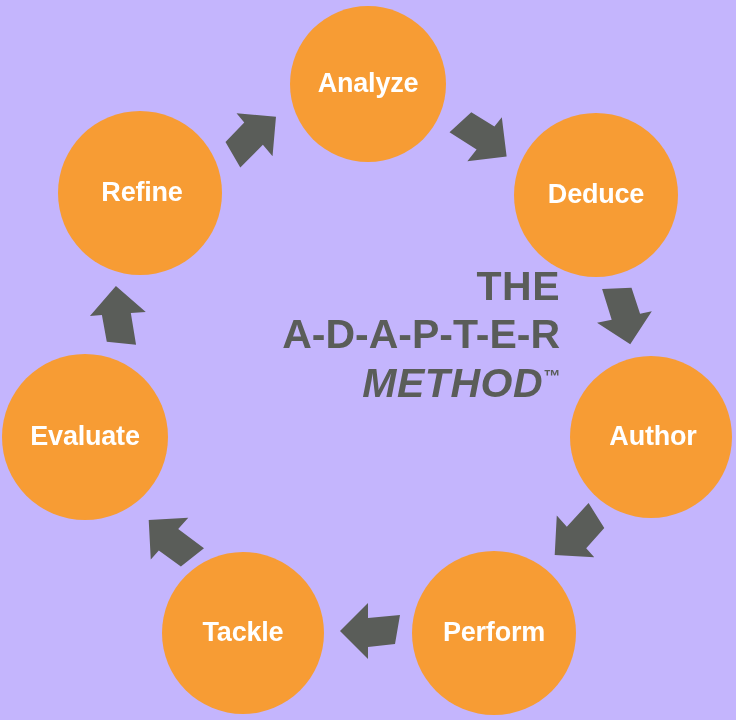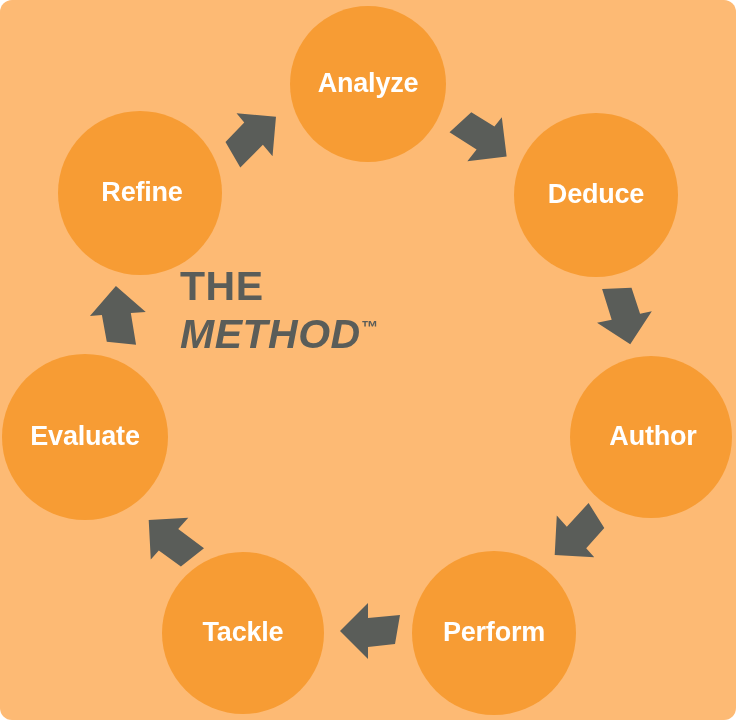--- a/index.html
+++ b/index.html
@@ -11,22 +11,21 @@
   body {
     width: 739px;
     height: 720px;
     font-family: "Liberation Sans", sans-serif;
     overflow: hidden;
   }
   #diagram-root {
     position: relative;
     width: 736px;
     height: 720px;
-    background: #fdba74;
-    border-radius: 12px;
+    background: #c4b5fd;
   }
   .cycle-svg {
     position: absolute;
     left: 0;
     top: 0;
     width: 739px;
     height: 720px;
     display: block;
   }
   .node-circle {
@@ -42,21 +41,21 @@
     letter-spacing: -0.2px;
   }
   .flow-arrow {
     fill: #5A5D59;
   }
   .center-text-block {
     position: absolute;
     left: 180px;
     top: 262px;
     width: 380px;
-    text-align: left;
+    text-align: right;
     color: #5A5D59;
     font-family: "Liberation Sans", sans-serif;
     font-weight: bold;
     line-height: 1.18;
     pointer-events: none;
   }
   .center-line-1 {
     font-size: 41px;
     letter-spacing: 0.5px;
   }
@@ -143,18 +142,19 @@
       <g>
         <circle class="node-circle" cx="140" cy="193" r="82"></circle>
         <text class="node-label" x="142" y="194">Refine</text>
       </g>
 
     </g>
   </svg>
 
   <div class="center-text-block">
     <div class="center-line-1">THE</div>
+    <div class="center-line-2">A-D-A-P-T-E-R</div>
     <div class="center-line-3">
       <span>METHOD</span><span class="tm-mark">™</span>
     </div>
   </div>
 
 </div>
 
 </body></html>

